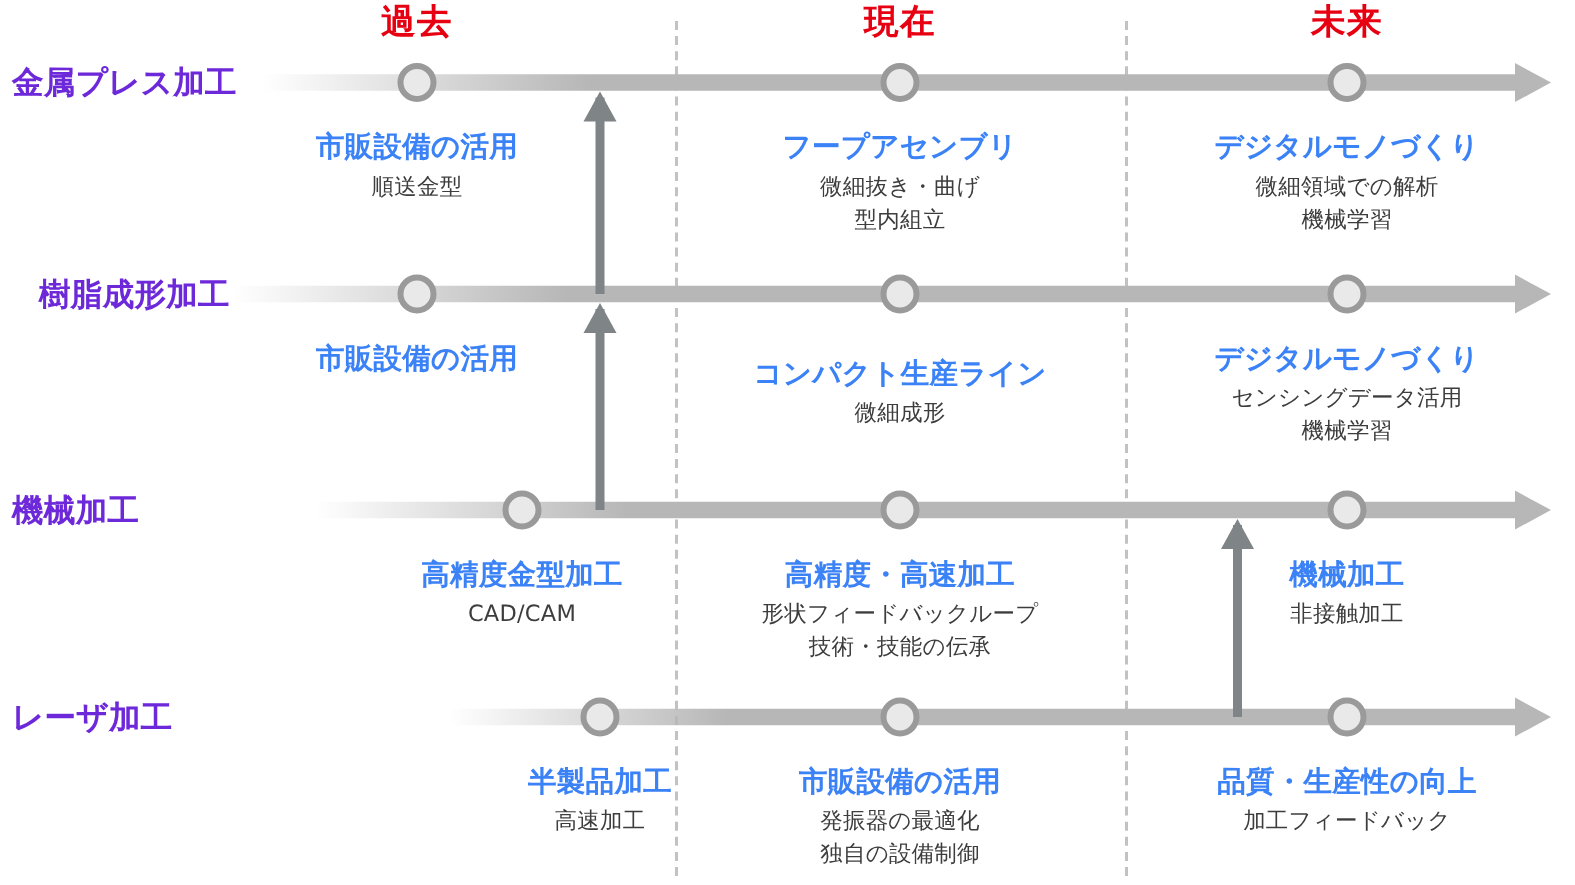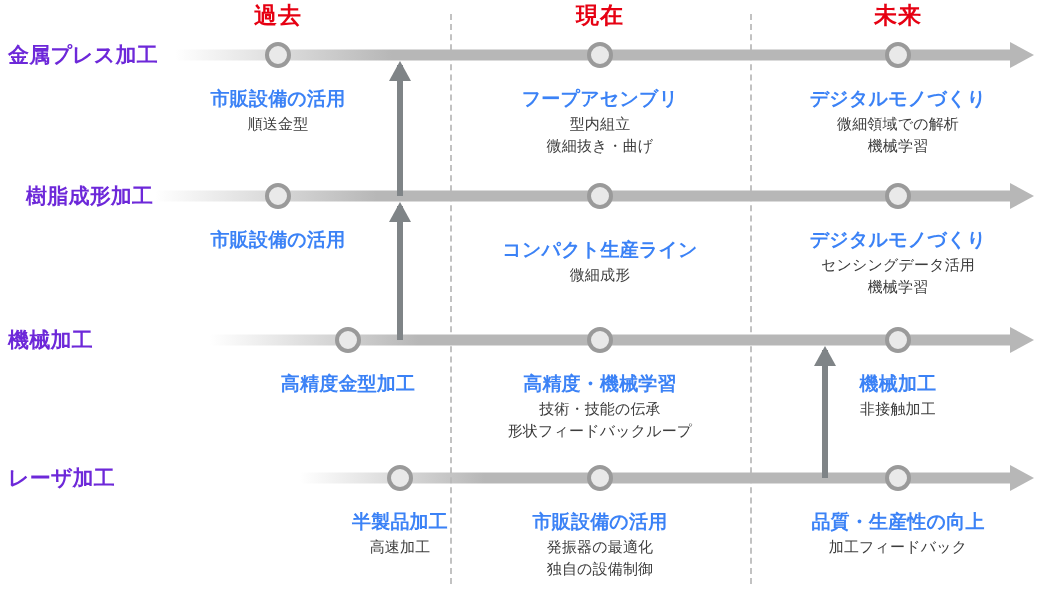--- a/index.html
+++ b/index.html
@@ -82,22 +82,22 @@
       <div class="node-text" style="left: 278px; top: 31px;">
         <div class="node-title">市販設備の活用</div>
         <div class="node-sub">
           <span>順送金型</span>
         </div>
       </div>
       <div class="node" style="left: 600px; top: 0px;"></div>
       <div class="node-text" style="left: 600px; top: 31px;">
         <div class="node-title">フープアセンブリ</div>
         <div class="node-sub">
+          <span>微細抜き・曲げ</span>
           <span>型内組立</span>
-          <span>微細抜き・曲げ</span>
         </div>
       </div>
       <div class="node" style="left: 898px; top: 0px;"></div>
       <div class="node-text" style="left: 898px; top: 31px;">
         <div class="node-title">デジタルモノづくり</div>
         <div class="node-sub">
           <span>微細領域での解析</span>
           <span>機械学習</span>
         </div>
       </div>
@@ -126,27 +126,30 @@
         </div>
       </div>
     </div>
     <div class="row" style="top: 340px;">
       <div class="row-label" style="left: 8px; top: 0px;">機械加工</div>
       <div class="track" style="left: 210px; width: 800px; top: 0px;"></div>
       <div class="track-head" style="left: 1010px; top: 0px;"></div>
       <div class="node" style="left: 348px; top: 0px;"></div>
       <div class="node-text" style="left: 348px; top: 31px;">
         <div class="node-title">高精度金型加工</div>
+        <div class="node-sub">
+          <span>CAD/CAM</span>
+        </div>
       </div>
       <div class="node" style="left: 600px; top: 0px;"></div>
       <div class="node-text" style="left: 600px; top: 31px;">
-        <div class="node-title">高精度・機械学習</div>
+        <div class="node-title">高精度・高速加工</div>
         <div class="node-sub">
+          <span>形状フィードバックループ</span>
           <span>技術・技能の伝承</span>
-          <span>形状フィードバックループ</span>
         </div>
       </div>
       <div class="node" style="left: 898px; top: 0px;"></div>
       <div class="node-text" style="left: 898px; top: 31px;">
         <div class="node-title">機械加工</div>
         <div class="node-sub">
           <span>非接触加工</span>
         </div>
       </div>
     </div>

